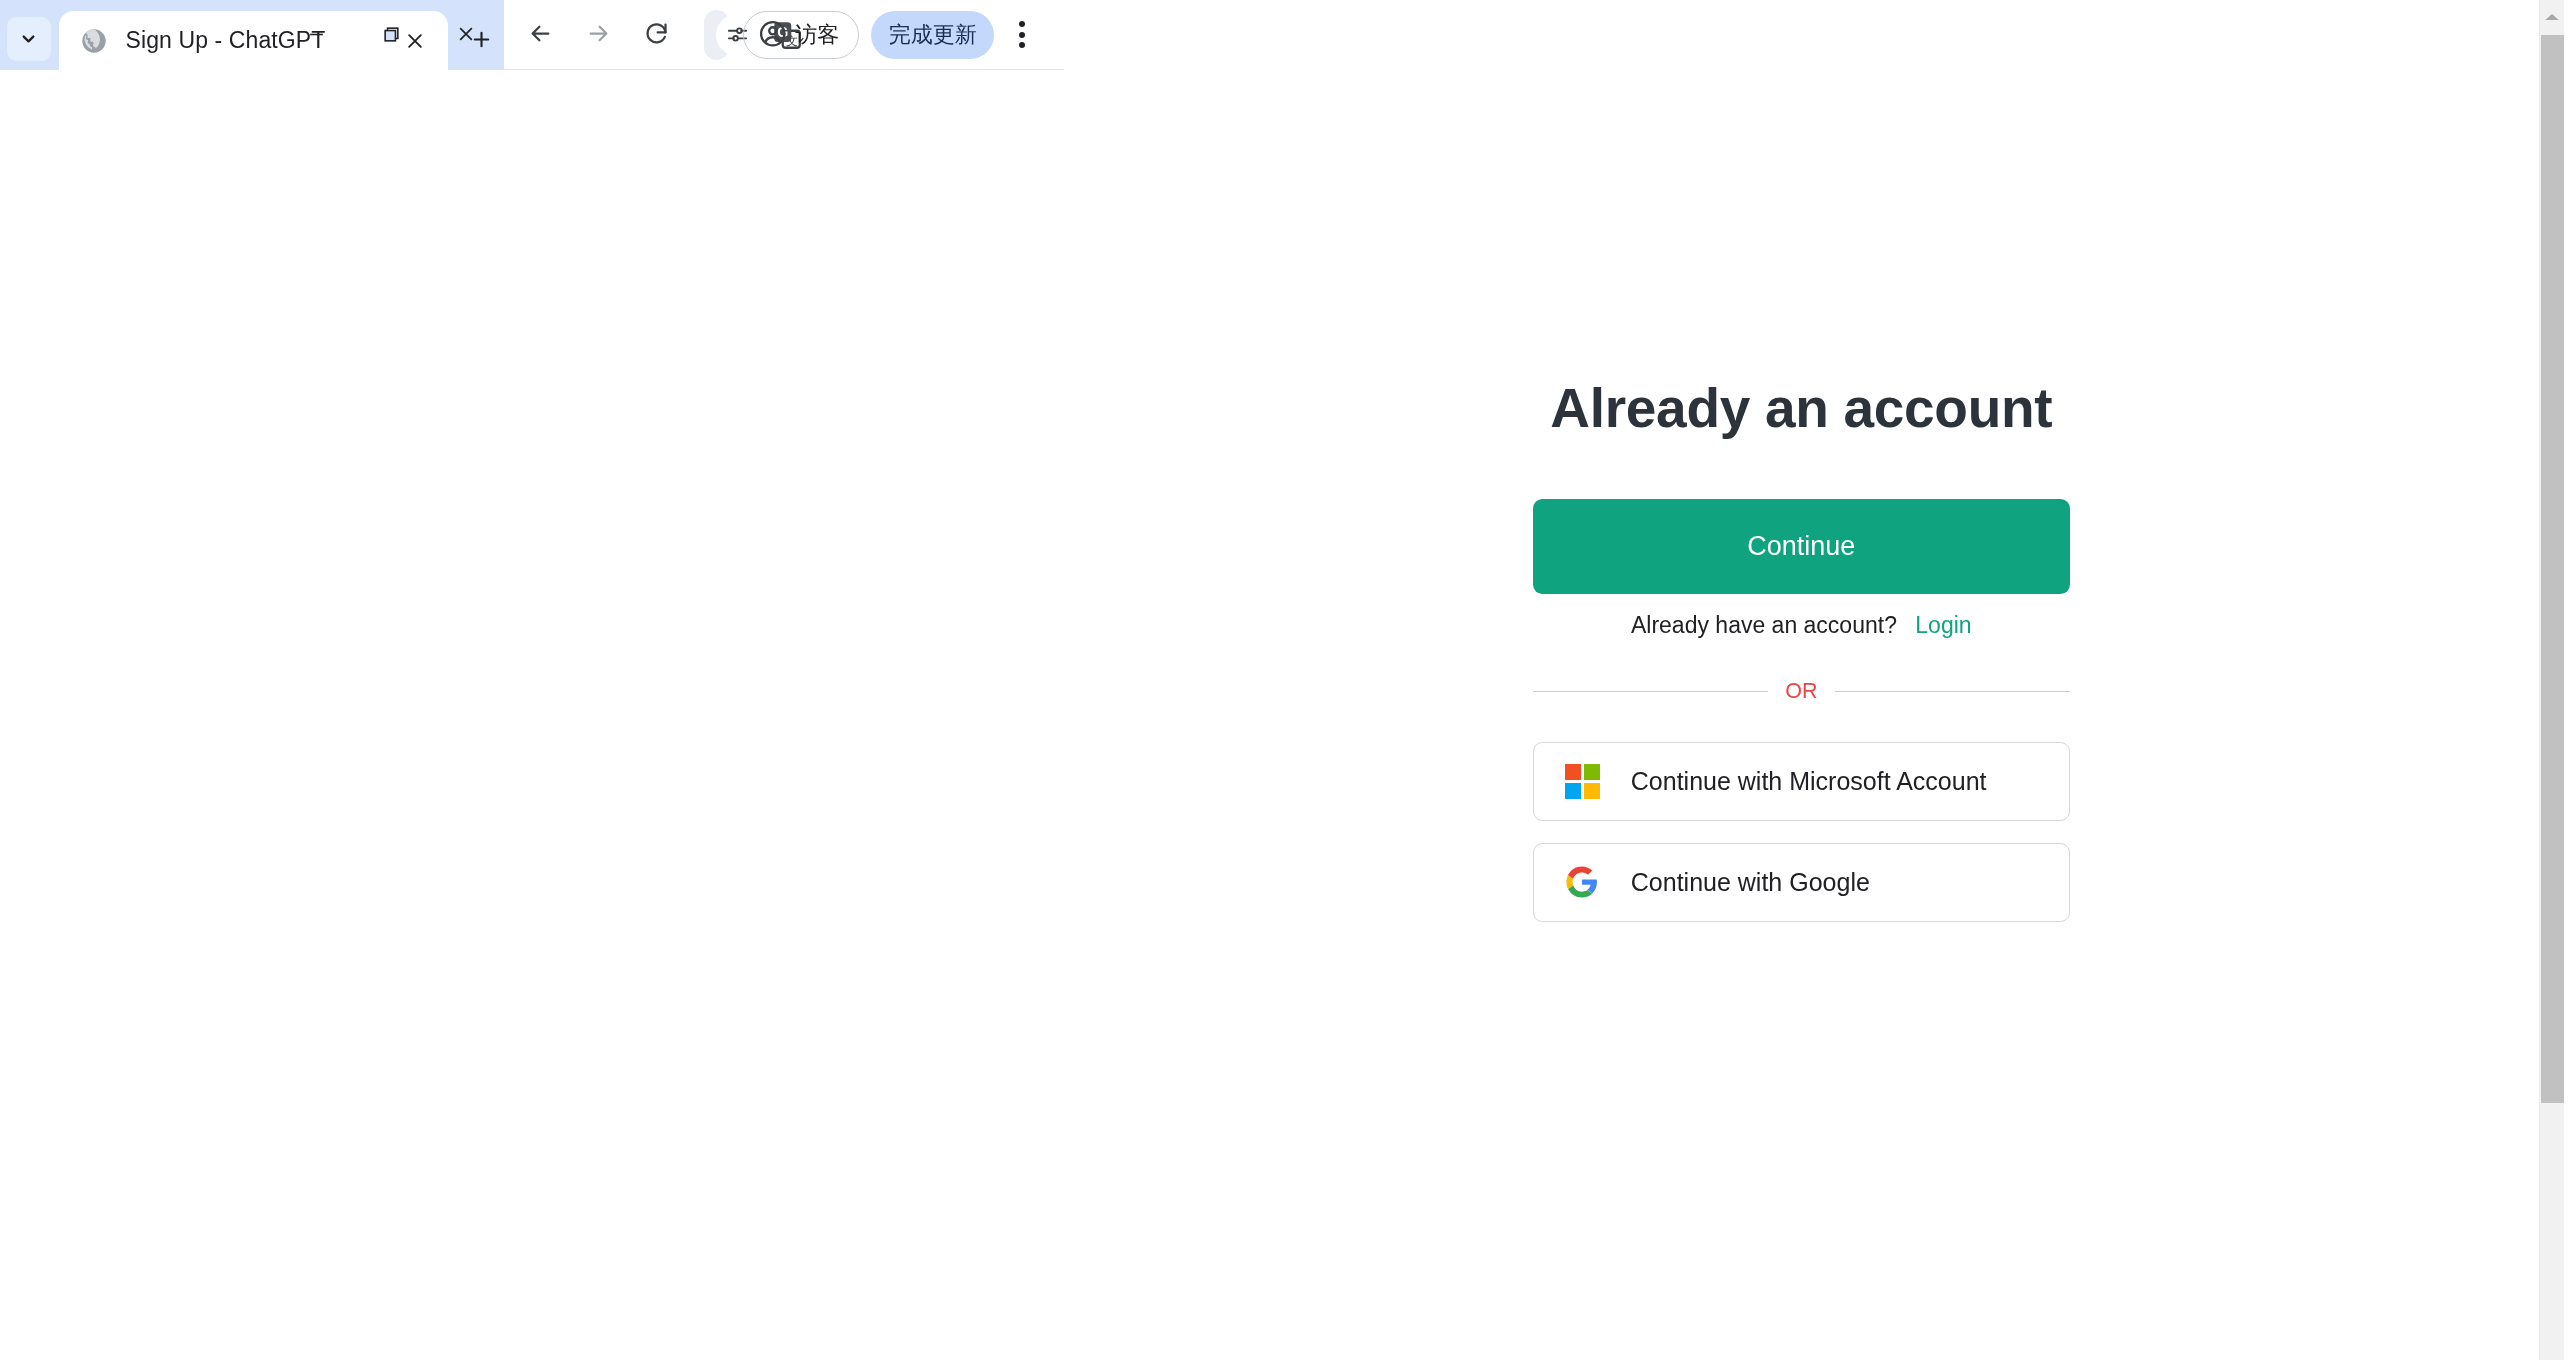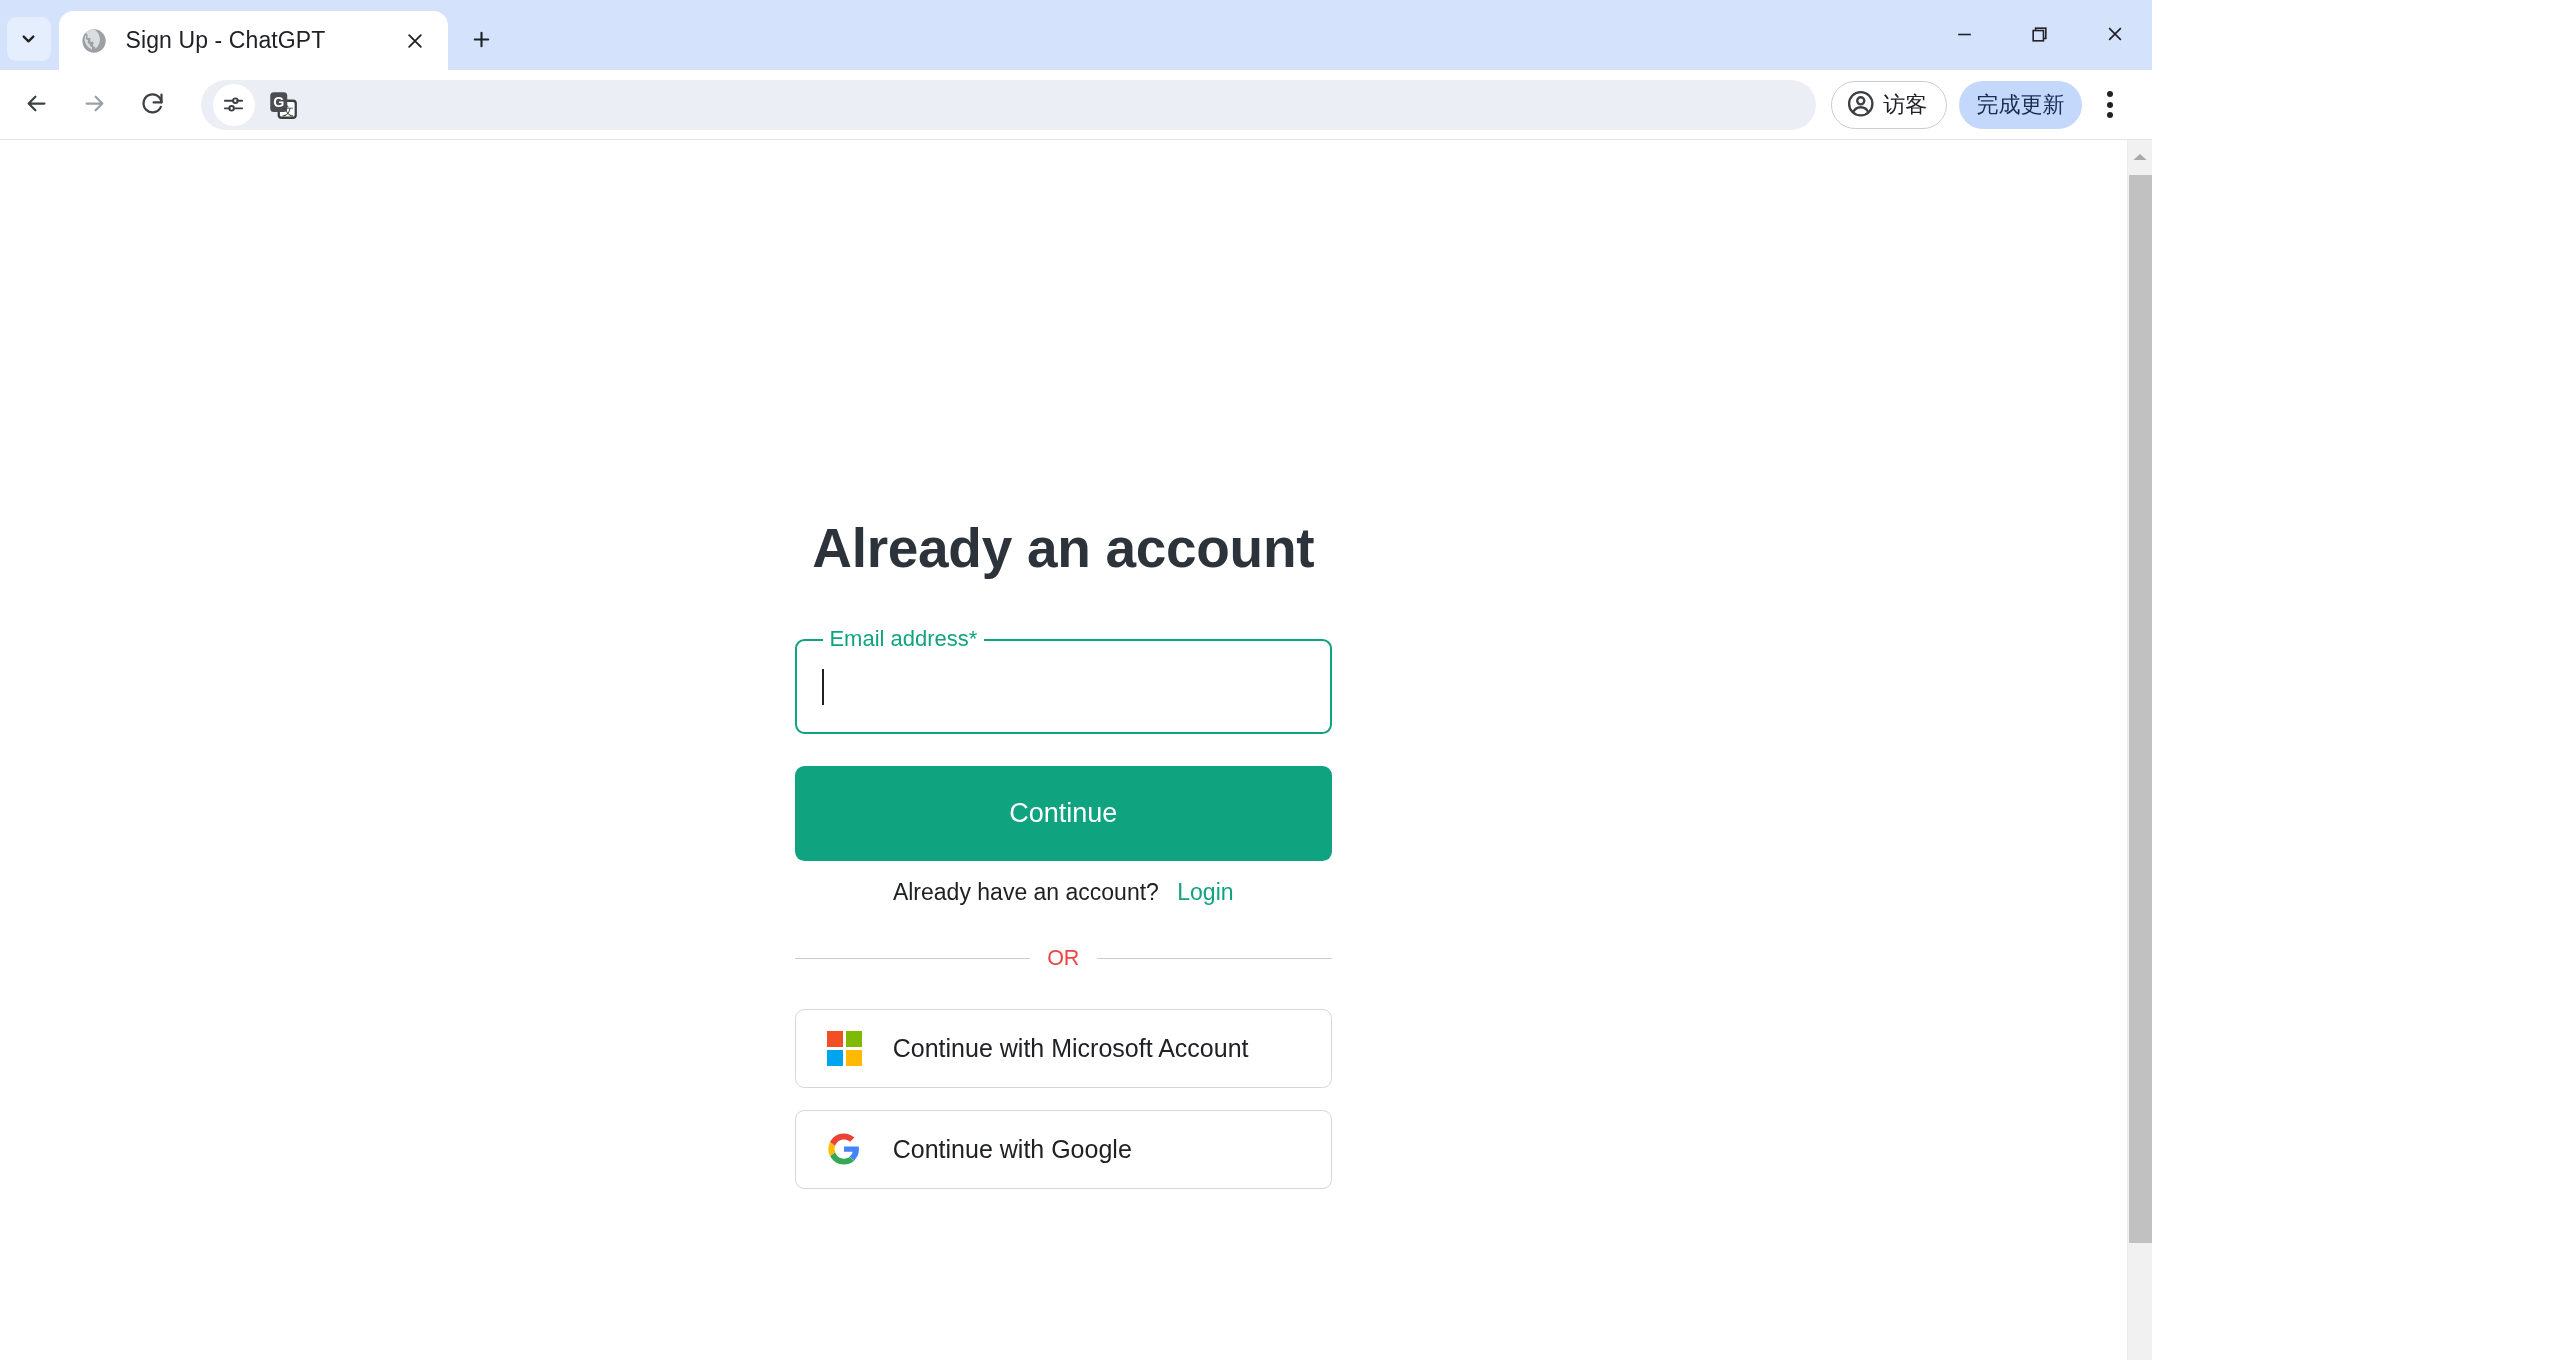--- a/index.html
+++ b/index.html
@@ -4,21 +4,21 @@
 <style>
   * { box-sizing: border-box; margin: 0; padding: 0; }
   html, body {
     width: 2576px; height: 1360px;
     font-family: "Liberation Sans", sans-serif;
     background: #ffffff;
     overflow: hidden;
   }
 
   
-  .browser { width: 2152px; height: 1360px; display: flex; flex-direction: column; }
+  .browser { width: 2564px; height: 1360px; display: flex; flex-direction: row; }
 
   .tabstrip {
     height: 70px;
     background: #d4e2fc;
     display: flex;
     align-items: flex-end;
     padding-left: 6.7px;
     position: relative;
     flex: 0 0 70px;
   }
@@ -423,26 +423,20 @@
     </div>
   </div>
 
   <div class="viewport">
 
     <div class="page">
       <div class="auth-card">
 
         <h1 class="page-title">Already an account</h1>
 
-        <div class="field">
-          <div class="field-outline"></div>
-          <label class="field-notch">Email address*</label>
-          <input class="field-input" type="text" autocomplete="off" placeholder="" style="">
-          <span class="caret"></span>
-        </div>
 
         <button class="btn-primary">
           <span>Continue</span>
         </button>
 
         <div class="already-row">
           <span>Already have an account?</span>
           <a class="link" href="#">Login</a>
         </div>
 

